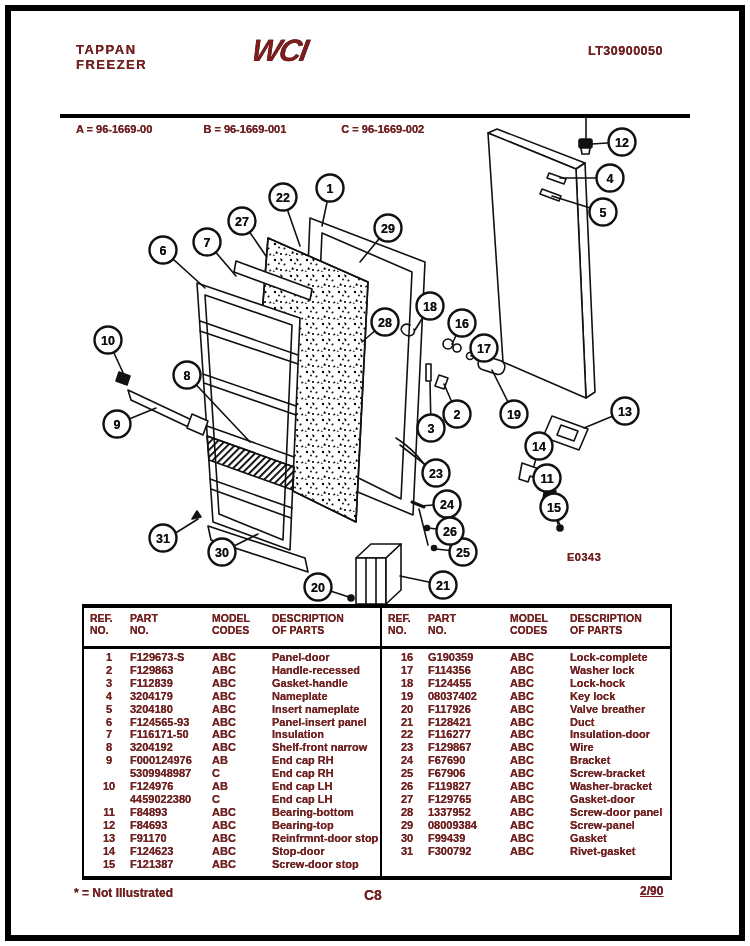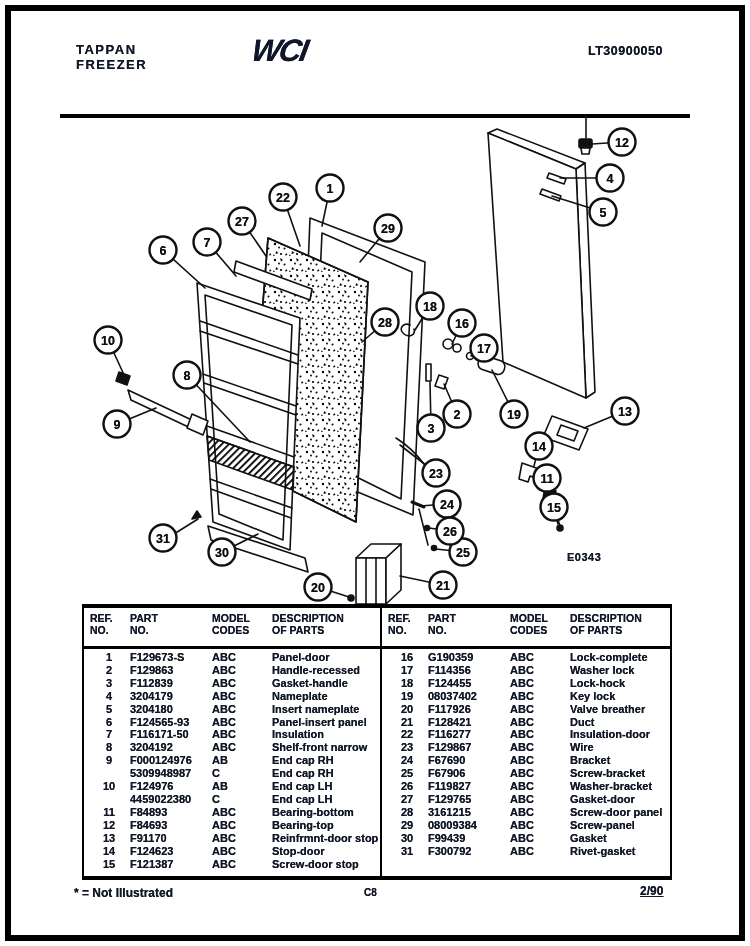--- a/index.html
+++ b/index.html
@@ -1,17 +1,17 @@
 <!DOCTYPE html>
 <html><head>
 <meta charset="utf-8">
 <style>
   html,body{margin:0;padding:0;background:#e8e8e8;}
   .page{position:relative;width:750px;height:946px;background:#fff;overflow:hidden;
-        font-family:"Liberation Sans",sans-serif;font-weight:bold;color:#0f172a;
+        font-family:"Liberation Sans",sans-serif;font-weight:bold;color:#7f1d1d;
         text-shadow:0 0 .5px rgba(0,0,0,.85);}
   .frame{position:absolute;inset:5px;border:6px solid #000;pointer-events:none;}
   
   .brand{position:absolute;left:76px;top:42px;font-size:13px;line-height:15px;letter-spacing:1.5px;}
   .wci-logo{position:absolute;left:252px;top:33px;font-size:31px;font-style:italic;font-weight:900;
             letter-spacing:-2px;transform:skewX(-10deg);}
   .cat-title{position:absolute;left:320px;top:46px;font-size:13.5px;letter-spacing:.5px;}
   .doc-num{position:absolute;left:588px;top:44px;font-size:12.5px;letter-spacing:.5px;}
   .rule-top{position:absolute;left:60px;top:114px;width:630px;height:4px;background:#000;}
   .model-line{position:absolute;top:123px;left:76px;width:560px;font-size:11px;}
@@ -28,36 +28,41 @@
   .half{position:absolute;top:0;bottom:0;}
   .half.l{left:0;width:296px;} .half.r{left:298px;right:0;}
   .thead{display:grid;grid-template-columns:38px 80px 58px auto;column-gap:2px;
          padding:4px 2px 2px 6px;font-size:10.5px;line-height:12px;white-space:pre-line;
          border-bottom:3px solid #000;height:32px;box-sizing:content-box;}
   .tbody{font-size:11px;line-height:12.9px;padding-top:2px;}
   .prow{display:grid;grid-template-columns:38px 80px 58px auto;column-gap:2px;padding-left:6px;}
   .c-ref{text-align:center;}
   
   .foot-note{position:absolute;left:74px;top:886px;font-size:12px;}
-  .foot-page{position:absolute;left:364px;top:887px;font-size:10px;}
+  .foot-page{position:absolute;left:364px;top:887px;font-size:14px;}
   .foot-date{position:absolute;left:640px;top:884px;font-size:12px;text-decoration:underline;}
 </style>
 </head>
 <body>
 
 <div class="page">
   <div class="frame"></div>
 
   <div class="brand">
     <div>TAPPAN</div>
     <div>FREEZER</div>
   </div>
   <div class="wci-logo">WCI</div>
   <div class="doc-num">LT30900050</div>
   <div class="rule-top"></div>
+  <div class="model-line">
+    <span>A = 96-1669-00</span>
+    <span class="model-b">B = 96-1669-001</span>
+    <span class="model-c">C = 96-1669-002</span>
+  </div>
 
   <svg class="diag" width="750" height="946" viewBox="0 0 750 946" fill="none" stroke="#111" stroke-width="1.6" stroke-linejoin="round" stroke-linecap="round">
     <defs>
       <pattern id="speck" width="16" height="16" patternUnits="userSpaceOnUse">
         <g fill="#000" stroke="none">
           <circle cx="3" cy="4" r="1.2"></circle>
             <path d="M8 2l3 2-2 1.5z"></path>
             <circle cx="12.5" cy="8.5" r="1"></circle>
           <path d="M4 11l2.5 2-3 1z"></path>
             <circle cx="9" cy="14" r="1.1"></circle>
@@ -464,21 +469,21 @@
             <span>Washer-bracket</span>
           </div>
           <div class="prow">
             <span class="c-ref">27</span>
             <span>F129765</span>
             <span>ABC</span>
             <span>Gasket-door</span>
           </div>
           <div class="prow">
             <span class="c-ref">28</span>
-            <span>3161215</span>
+            <span>1337952</span>
             <span>ABC</span>
             <span>Screw-door panel</span>
           </div>
           <div class="prow">
             <span class="c-ref">29</span>
             <span>08009384</span>
             <span>ABC</span>
             <span>Screw-panel</span>
           </div>
           <div class="prow">

